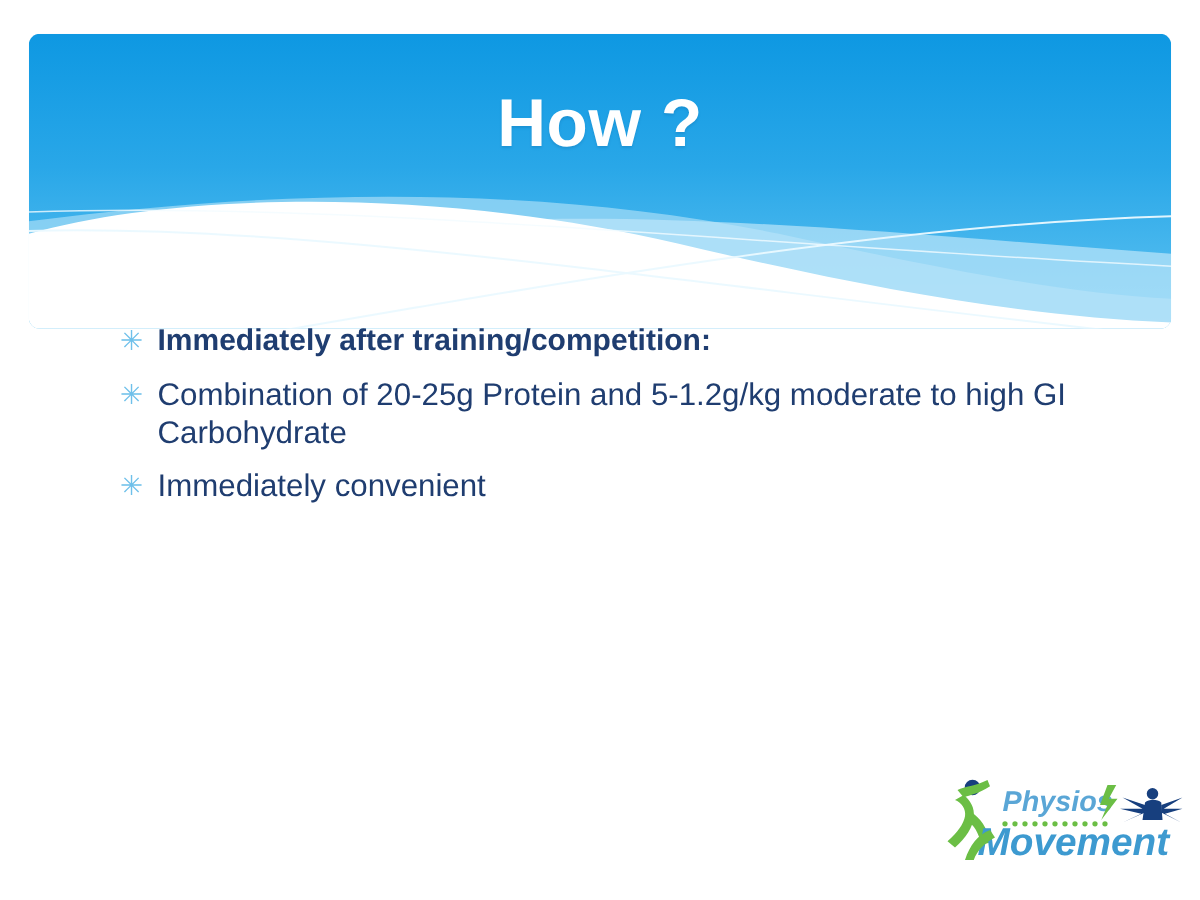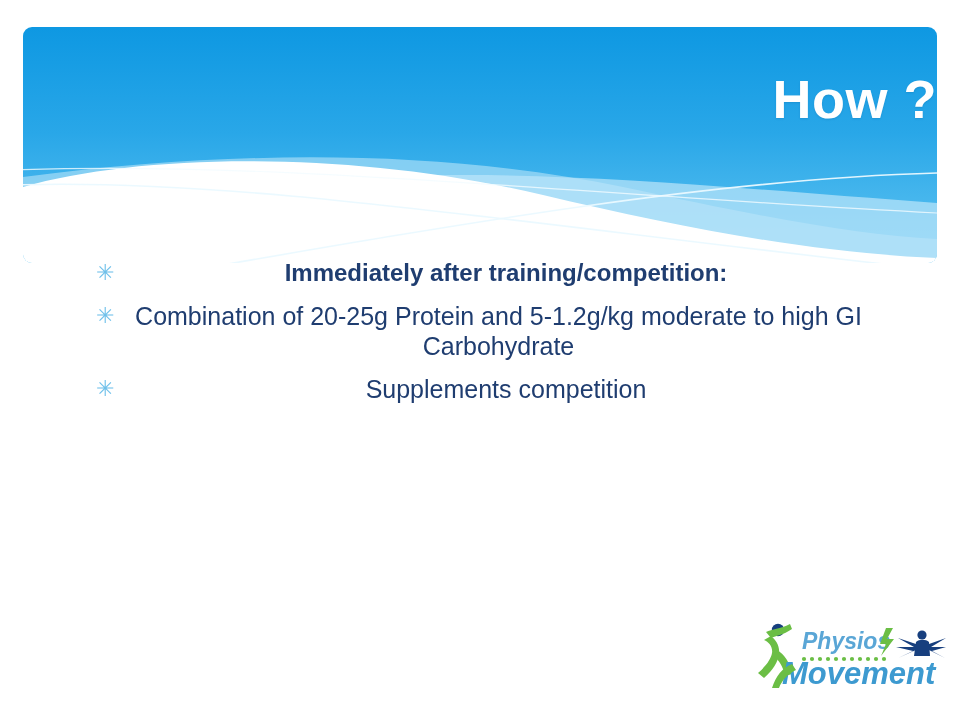--- a/index.html
+++ b/index.html
@@ -38,21 +38,21 @@
     display: block;
     width: 914px;
     height: 236px;
   }
 
   .title {
     position: absolute;
     left: 23px;
     top: 68px;
     width: 914px;
-    text-align: right;
+    text-align: center;
     color: #ffffff;
     font-family: "Liberation Sans", sans-serif;
     font-weight: bold;
     font-size: 54px;
     letter-spacing: 0.5px;
     line-height: 62px;
     text-shadow: 0 1px 2px rgba(0,70,130,0.18);
     white-space: pre;
   }
 
@@ -81,21 +81,20 @@
     width: 30px;
     color: #6FC0EA;
     font-size: 22px;
     line-height: 30px;
     font-weight: normal;
     text-align: left;
   }
   .bullet-text {
     flex: 1 1 auto;
     max-width: 760px;
-    text-align: center;
   }
   .bullet-row.wrapnarrow .bullet-text { max-width: 745px; }
 
   
   .logo {
     position: absolute;
     left: 746px;
     top: 618px;
     width: 200px;
     height: 86px;
@@ -146,21 +145,21 @@
       <span class="bullet-text">Immediately after training/competition:</span>
     </div>
 
     <div class="bullet-row wrapnarrow">
       <span class="bullet-mark">✳</span>
       <span class="bullet-text">Combination of 20-25g Protein and 5-1.2g/kg moderate to high GI Carbohydrate</span>
     </div>
 
     <div class="bullet-row">
       <span class="bullet-mark">✳</span>
-      <span class="bullet-text">Supplements competition</span>
+      <span class="bullet-text">Immediately convenient</span>
     </div>
 
   </div>
 
   <div class="logo">
     <svg width="200" height="86" viewBox="0 0 200 86" aria-hidden="true">
 
       <g>
         <circle cx="32" cy="12" r="6.2" fill="#173F7E"></circle>
         <path d="M20 14 C26 11, 34 11, 44 6 L46 11 C37 17, 30 18, 25 20 Z" fill="#6BBE45"></path>

